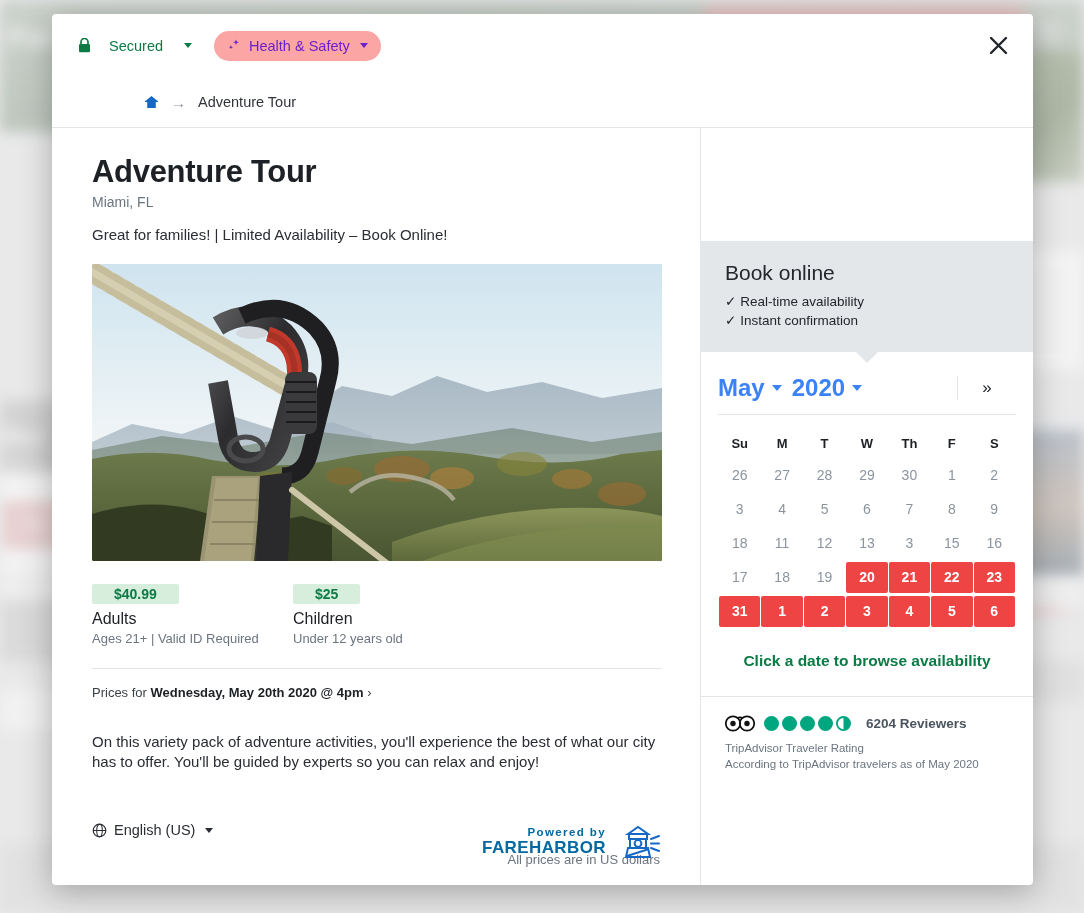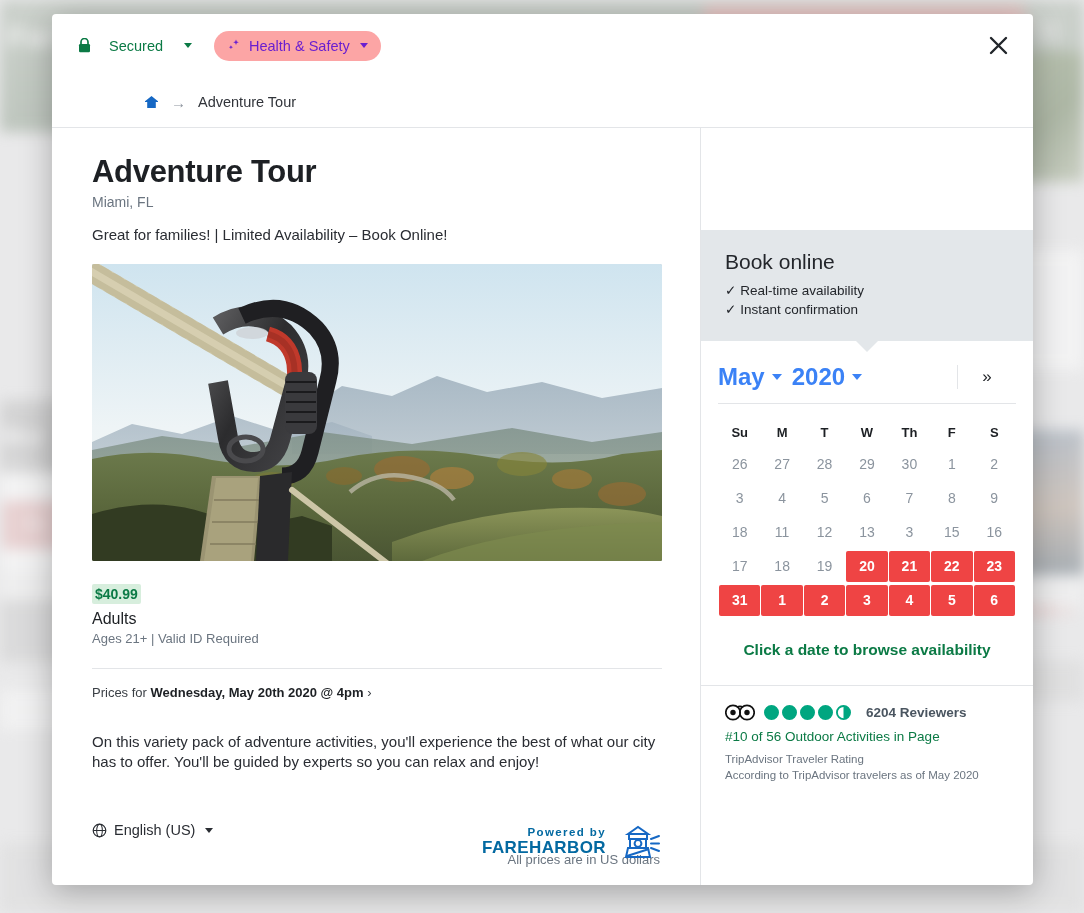--- a/index.html
+++ b/index.html
@@ -187,21 +187,21 @@
   .hero-img svg { display: block; width: 100%; height: 100%; }
 
   .price-row {
     display: flex; margin-top: 23px; gap: 0;
   }
   .price-block { width: 201px; }
   .price-tag {
     display: inline-block;
     background: #d7eedd; color: #0b7a45;
     font-size: 14px; font-weight: 600;
-    padding: 2px 3px; border-radius: 2px;
+    padding: 2px 22px; border-radius: 2px;
     margin-bottom: 6px;
   }
   .price-name { font-size: 16px; color: #1d2024; margin-bottom: 3px; }
   .price-note { font-size: 13px; color: #6b7580; }
 
   .prices-for {
     margin-top: 22px; padding-top: 16px;
     border-top: 1px solid #e3e5e8;
     font-size: 13px; color: #3a3f45; width: 570px;
     cursor: pointer;
@@ -488,20 +488,25 @@
             <path d="M200 226 L296 300" stroke="#cdc6a7" stroke-width="6" stroke-linecap="round"></path>
           </g>
         </svg>
       </div>
 
       <div class="price-row">
         <div class="price-block">
           <span class="price-tag">$40.99</span>
           <div class="price-name">Adults</div>
           <div class="price-note">Ages 21+ | Valid ID Required</div>
+        </div>
+        <div class="price-block">
+          <span class="price-tag">$25</span>
+          <div class="price-name">Children</div>
+          <div class="price-note">Under 12 years old</div>
         </div>
       </div>
 
       <div class="prices-for"><span>Prices for </span><b>Wednesday, May 20th 2020 @ 4pm</b><span> ›</span></div>
 
       <div class="description">On this variety pack of adventure activities, you'll experience the best of what our city has to offer. You'll be guided by experts so you can relax and enjoy!</div>
 
       <div class="left-footer">
         <div class="lang-row">
           <span>
@@ -651,21 +656,20 @@
               <svg width="15" height="15" viewBox="0 0 16 16">
                 <circle cx="8" cy="8" r="7" fill="#00a680" stroke="#00a680" stroke-width="2"></circle>
               </svg>
               <svg width="15" height="15" viewBox="0 0 16 16">
                 <circle cx="8" cy="8" r="7" fill="none" stroke="#00a680" stroke-width="2"></circle>
                 <path d="M8 1 A7 7 0 0 1 8 15 Z" fill="#00a680"></path>
               </svg>
             </span>
           <span class="ta-reviewers">6204 Reviewers</span>
         </div>
-        <div class="ta-rank">#10 of 56 Outdoor Activities in Page</div>
         <div class="ta-note">
           <span>TripAdvisor Traveler Rating</span><br>
           <span>According to TripAdvisor travelers as of May 2020</span>
         </div>
       </div>
     </div>
   </div>
 </div>
 
 </body></html>

